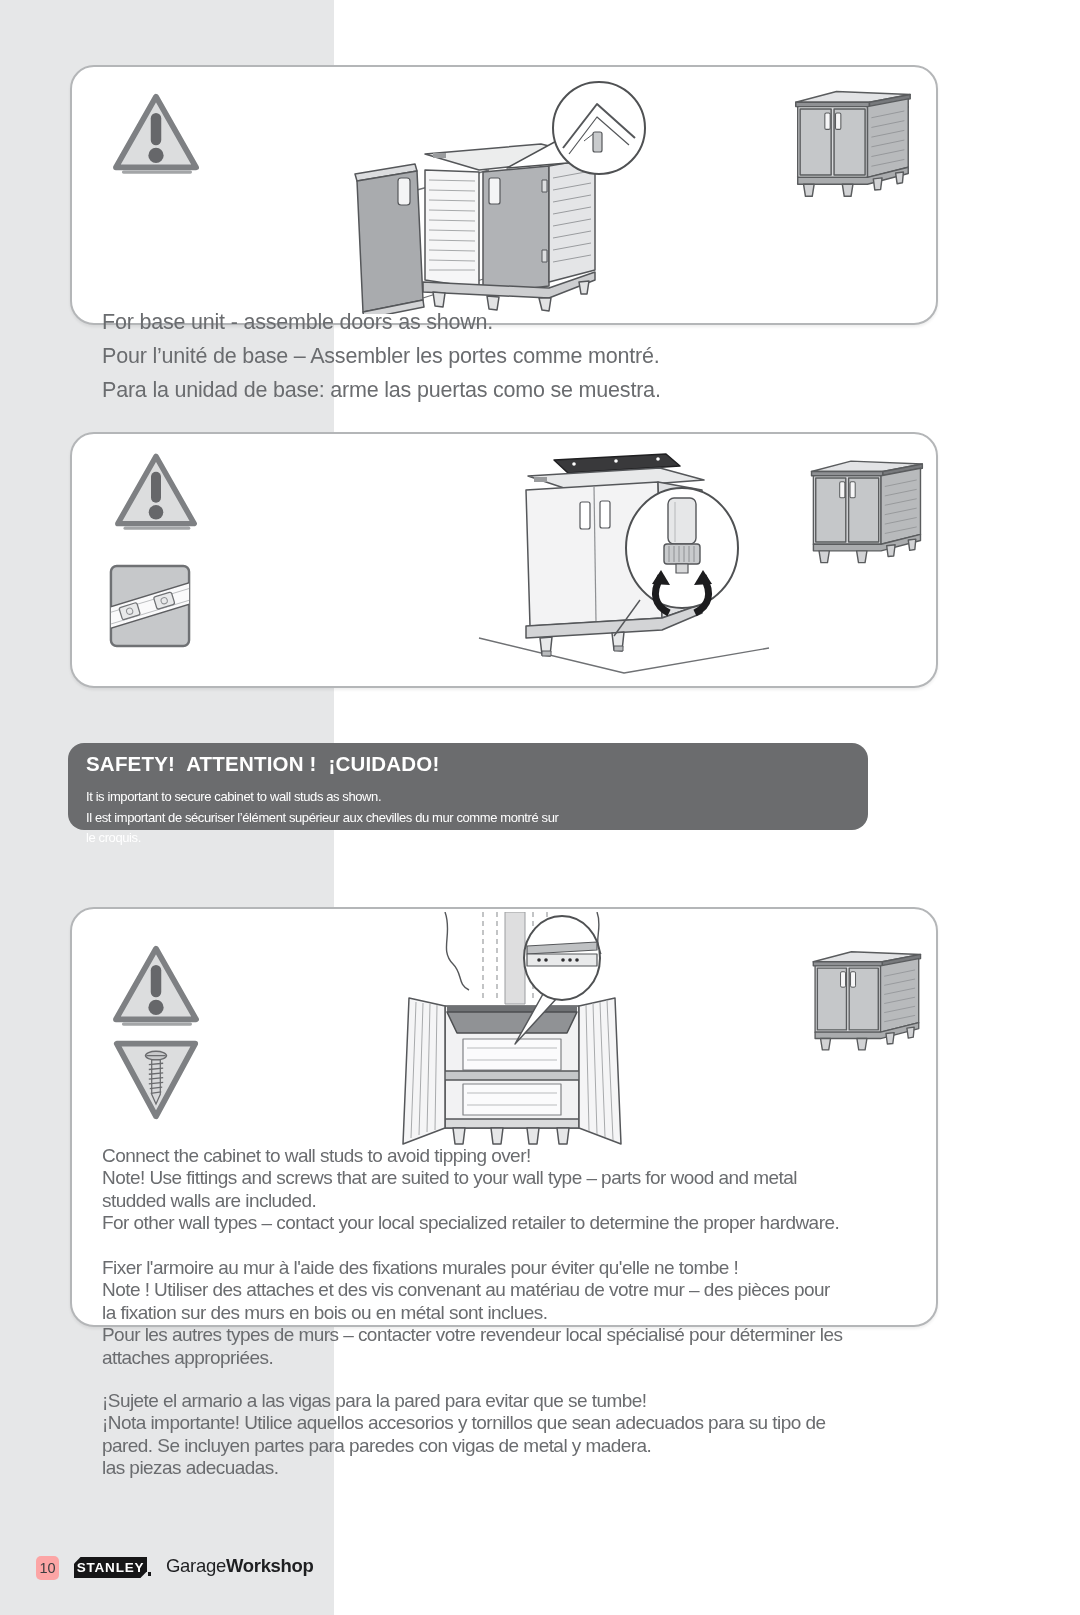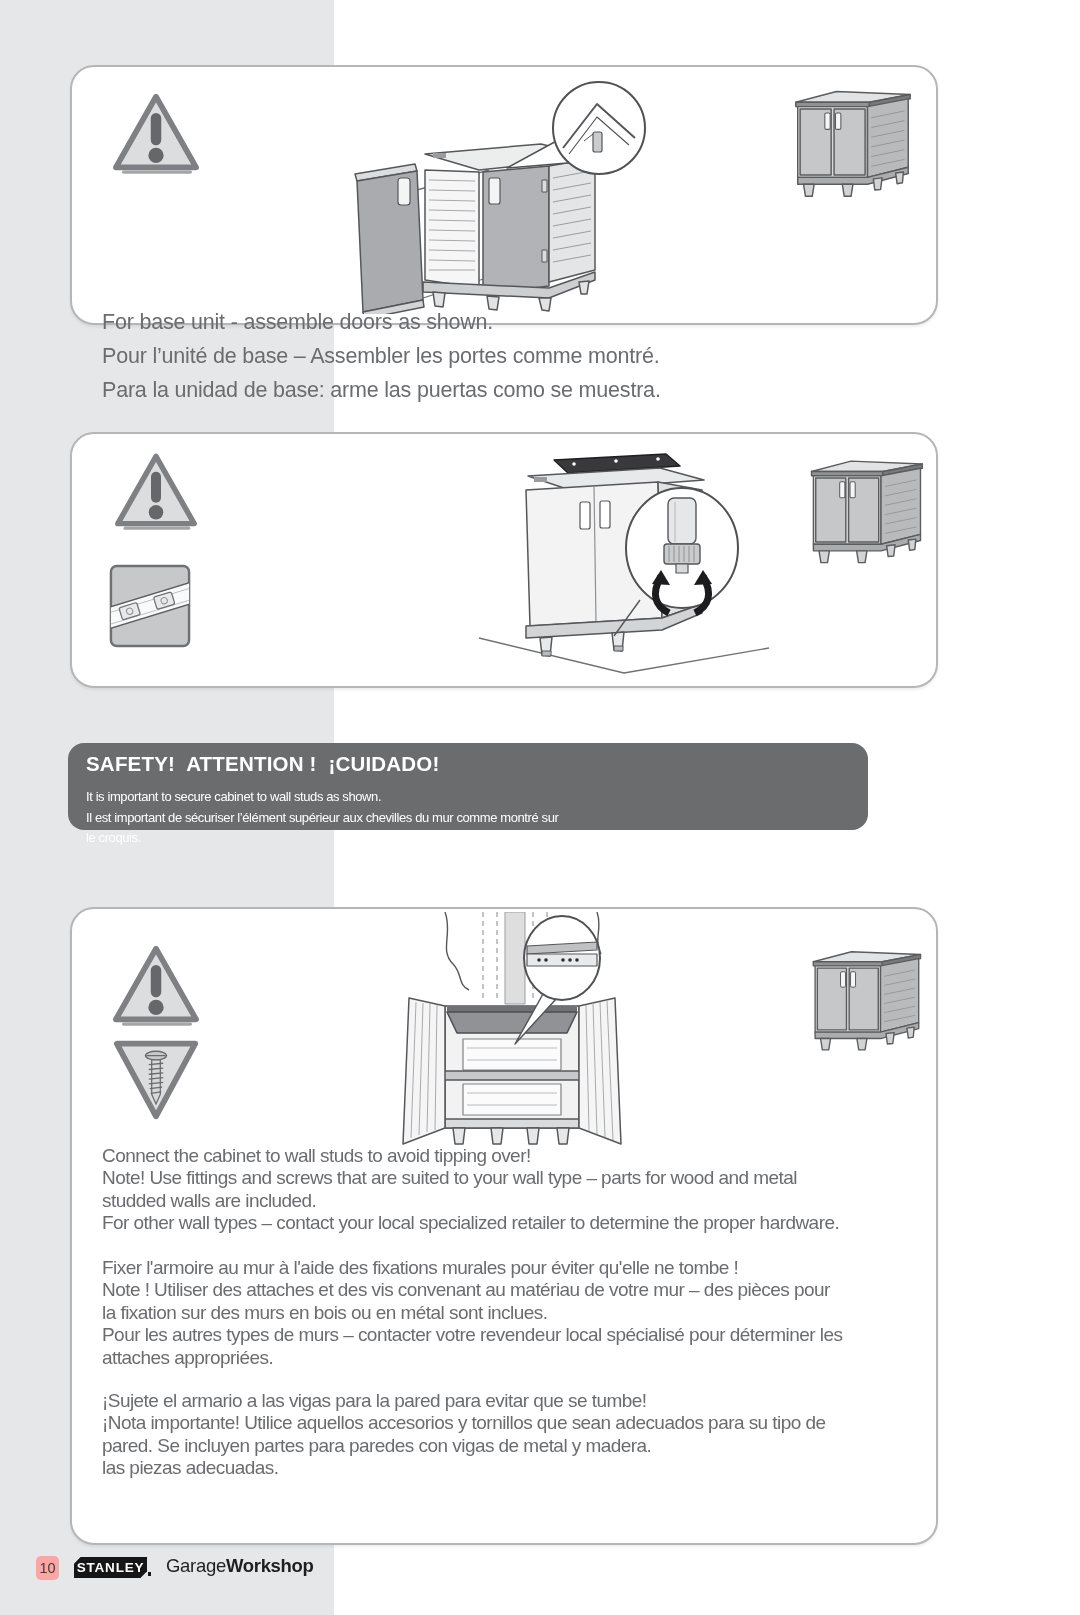--- a/index.html
+++ b/index.html
@@ -3,21 +3,21 @@
 <meta charset="utf-8">
 <style>
   html,body{margin:0;padding:0;background:#ffffff;}
   .page{position:relative;width:1080px;height:1615px;background:#ffffff;overflow:hidden;
         font-family:"Liberation Sans","DejaVu Sans",sans-serif;}
   .stripe{position:absolute;left:0;top:0;width:334px;height:1615px;background:#e6e7e8;}
   .panel{position:absolute;left:70px;width:868px;background:#ffffff;border:2px solid #b4b6b8;
          border-radius:24px;box-sizing:border-box;box-shadow:0 2px 3px rgba(0,0,0,0.07);}
   .panel1{top:65px;height:260px;}
   .panel2{top:432px;height:256px;}
-  .panel3{top:907px;height:638px;}
+  .panel3{top:907px;height:420px;}
   .abs{position:absolute;}
   .line{white-space:pre-wrap;color:#6a6c6f;}
   .t1 .line{font-size:21.5px;line-height:34px;letter-spacing:-0.2px;}
   .t3 .line{font-size:19px;line-height:22.4px;letter-spacing:-0.55px;}
   .safety{position:absolute;left:68px;top:743px;width:800px;height:87px;background:#6b6c6e;
           border-radius:16px;box-sizing:border-box;padding:9px 18px 0 18px;}
   .safety-title{color:#ffffff;font-weight:bold;font-size:20.5px;letter-spacing:0.2px;white-space:pre-wrap;}
   .safety-body{margin-top:11px;}
   .safety-body .sline{color:#ffffff;font-size:13px;line-height:20.5px;letter-spacing:-0.4px;white-space:pre-wrap;}
   .footer{position:absolute;left:0;top:1548px;width:334px;height:40px;}

